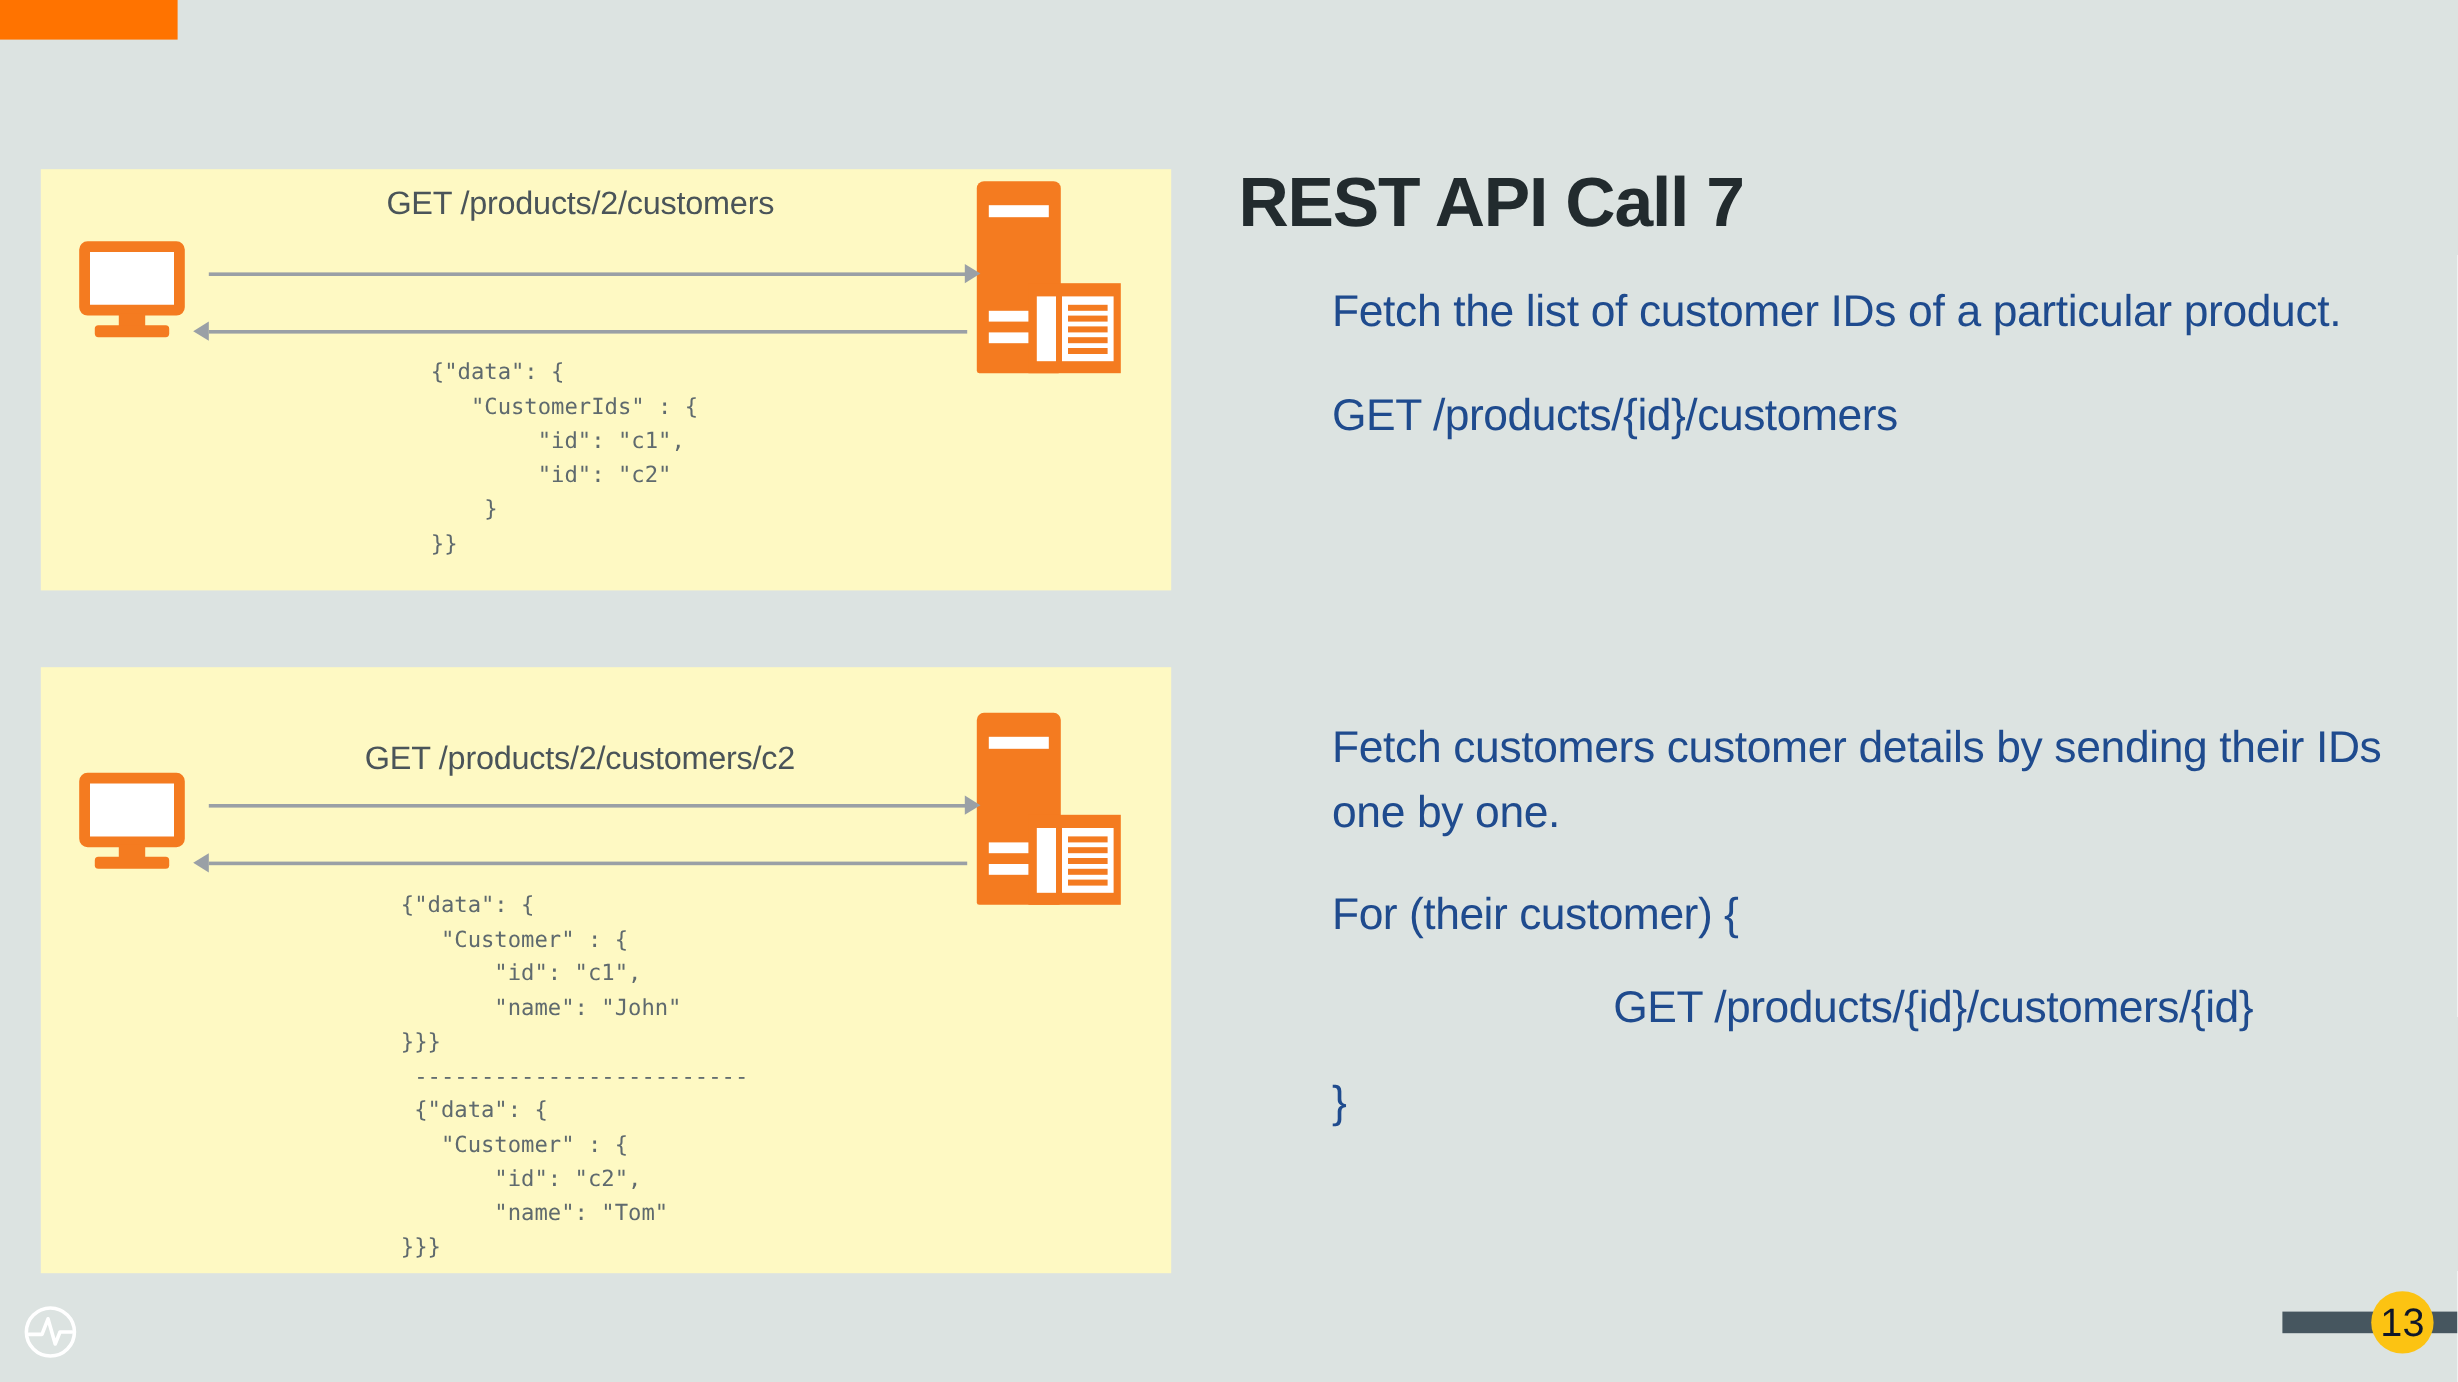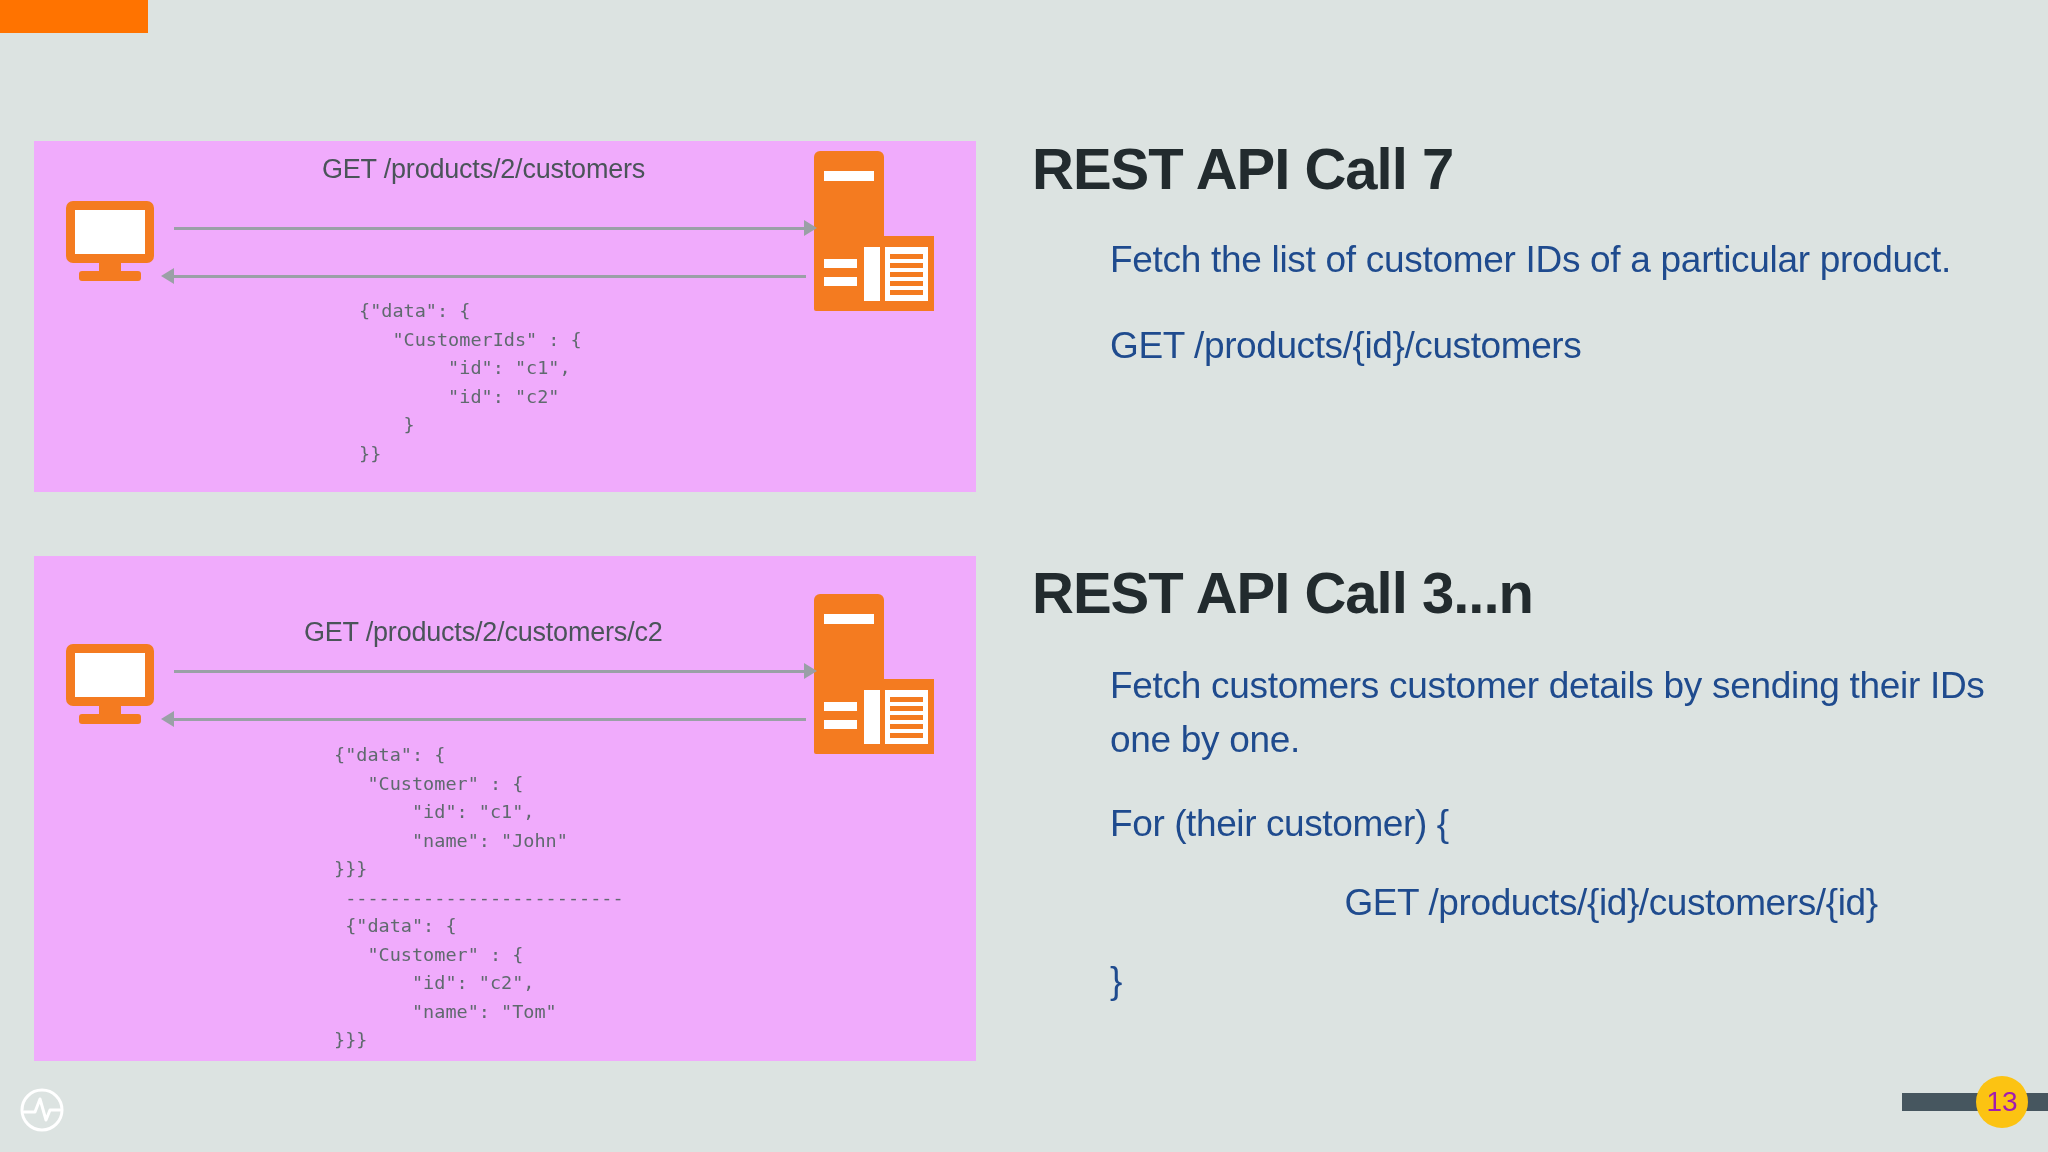--- a/index.html
+++ b/index.html
@@ -25,21 +25,21 @@
     left: 0;
     top: 0;
     width: 148px;
     height: 33px;
     background: #ff7300;
   }
 
   
   .panel {
     position: absolute;
-    background: #f0abfc;
+    background: #fef9c3;
   }
   #panel-1 { left: 34px; top: 141px; width: 942px; height: 351px; }
   #panel-2 { left: 34px; top: 556px; width: 942px; height: 505px; }
 
   
   .monitor {
     position: absolute;
     width: 88px;
     height: 80px;
   }
@@ -215,23 +215,23 @@
     background: #46565f;
   }
   .page-badge {
     position: absolute;
     right: 20px;
     bottom: 24px;
     width: 52px;
     height: 52px;
     border-radius: 50%;
     background: #fcc312;
-    color: #a21caf;
-    font-family: "Liberation Sans", sans-serif;
-    font-size: 28px;
+    color: #0f172a;
+    font-family: "Liberation Sans", sans-serif;
+    font-size: 33px;
     display: flex;
     align-items: center;
     justify-content: center;
   }
 </style>
 </head>
 <body>
 
 <div id="slide">
 
@@ -320,21 +320,20 @@
 }}}</div>
   </div>
 
   <div class="col-right" style="top:138px;">
     <div class="sec-title">REST API Call 7</div>
     <div class="sec-body indent-1" style="margin-top:32px;">Fetch the list of customer IDs of a particular product.</div>
     <div class="sec-code indent-1" style="margin-top:32px;">GET /products/{id}/customers</div>
   </div>
 
   <div class="col-right" style="top:562px;">
-    <div class="sec-title">REST API Call 3...n</div>
     <div class="sec-body indent-1" style="margin-top:34px;">Fetch customers customer details by sending their IDs one by one.</div>
     <div class="sec-code indent-1" style="margin-top:30px;">For (their customer) {</div>
     <div class="sec-code indent-2" style="margin-top:24px;">GET /products/{id}/customers/{id}</div>
     <div class="sec-code indent-1" style="margin-top:24px;">}</div>
   </div>
 
   <svg class="logo" viewBox="0 0 48 48">
     <circle cx="24" cy="24" r="20" fill="none" stroke="#ffffff" stroke-width="3"></circle>
     <polyline points="6,26 17,26 22,13 28,34 32,24 42,24" fill="none" stroke="#ffffff" stroke-width="3" stroke-linejoin="round" stroke-linecap="round"></polyline>
   </svg>

